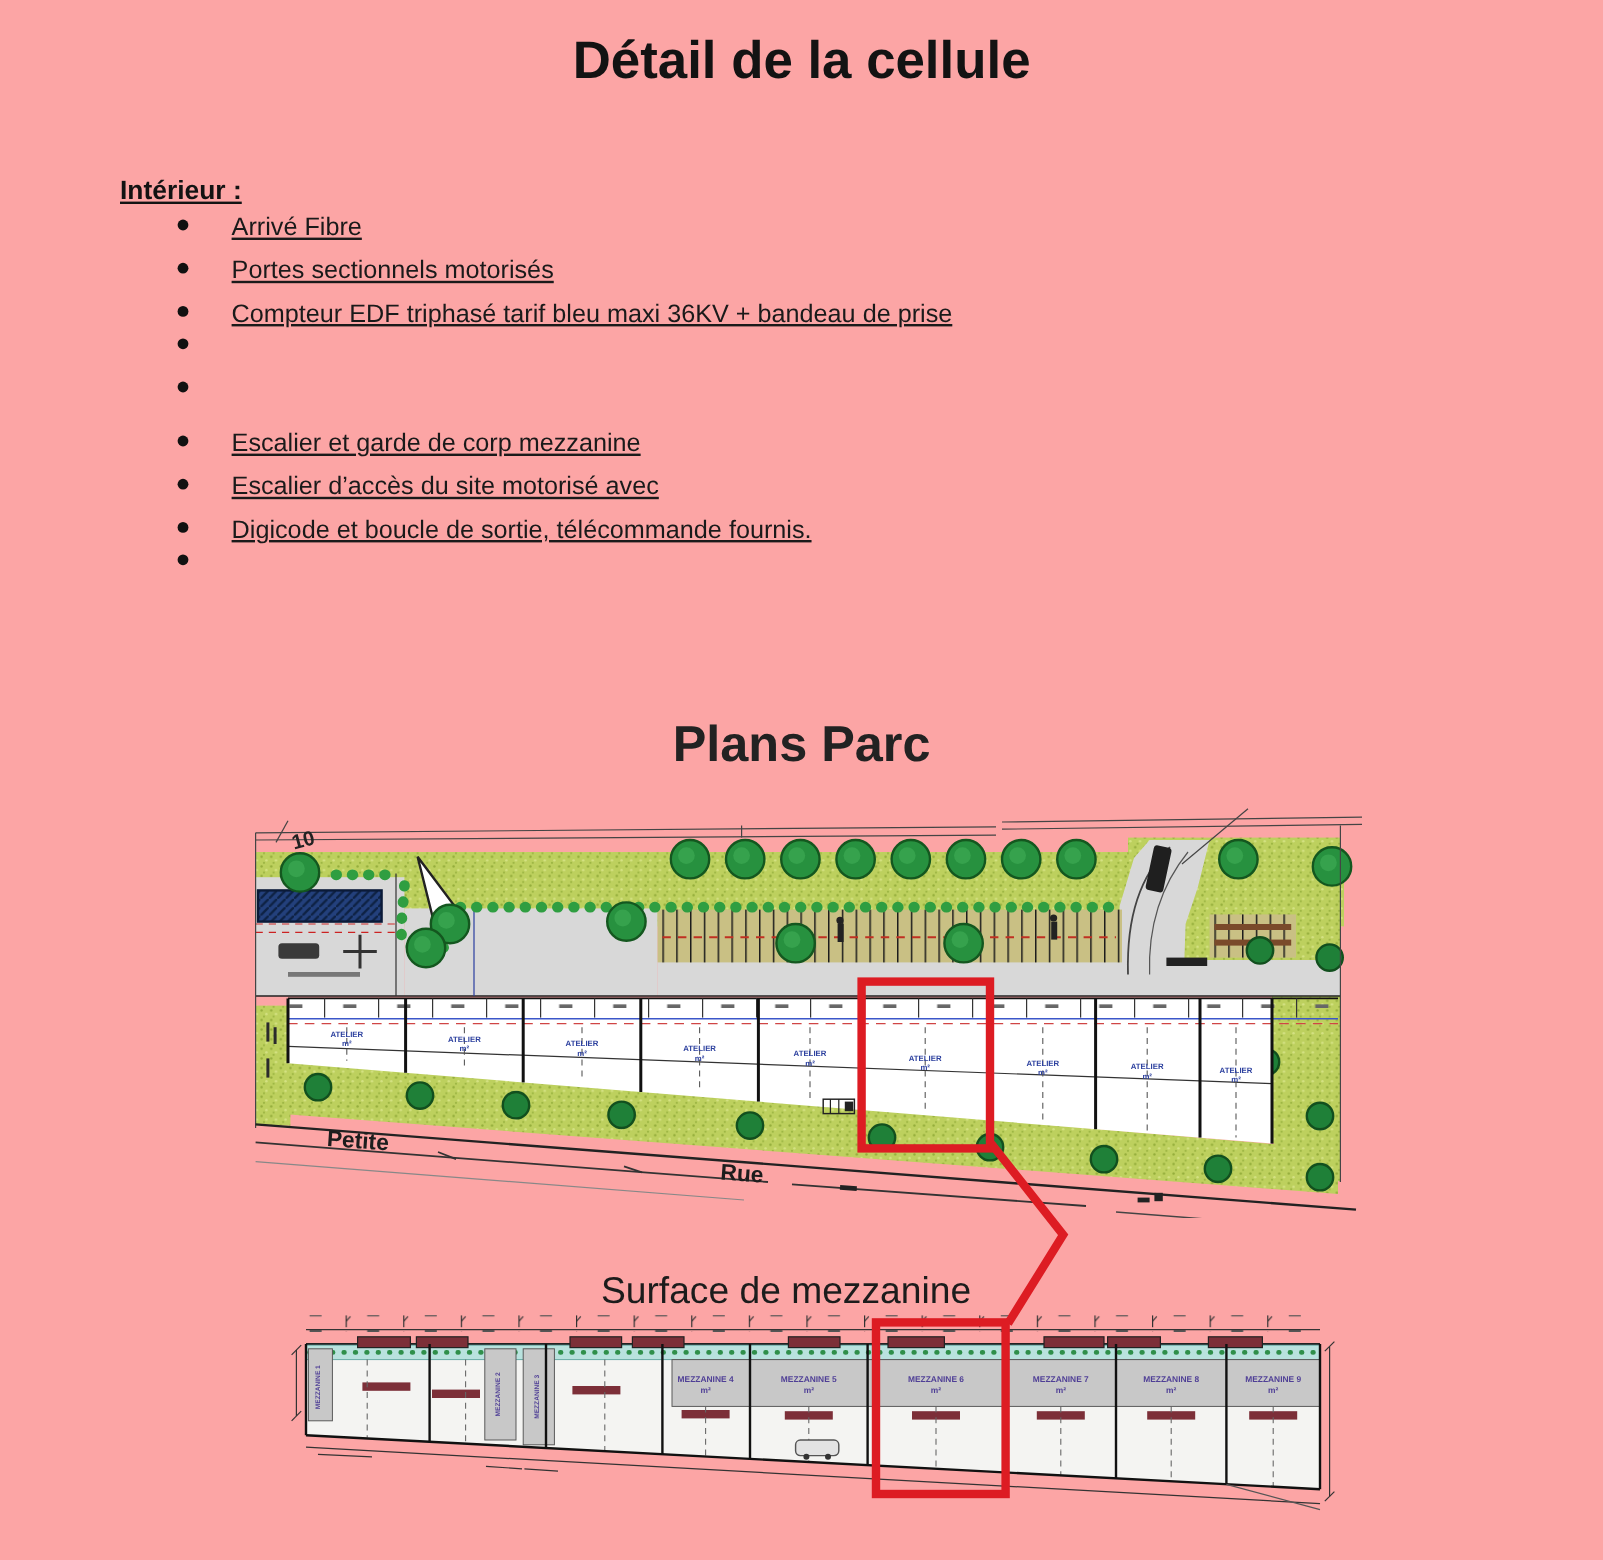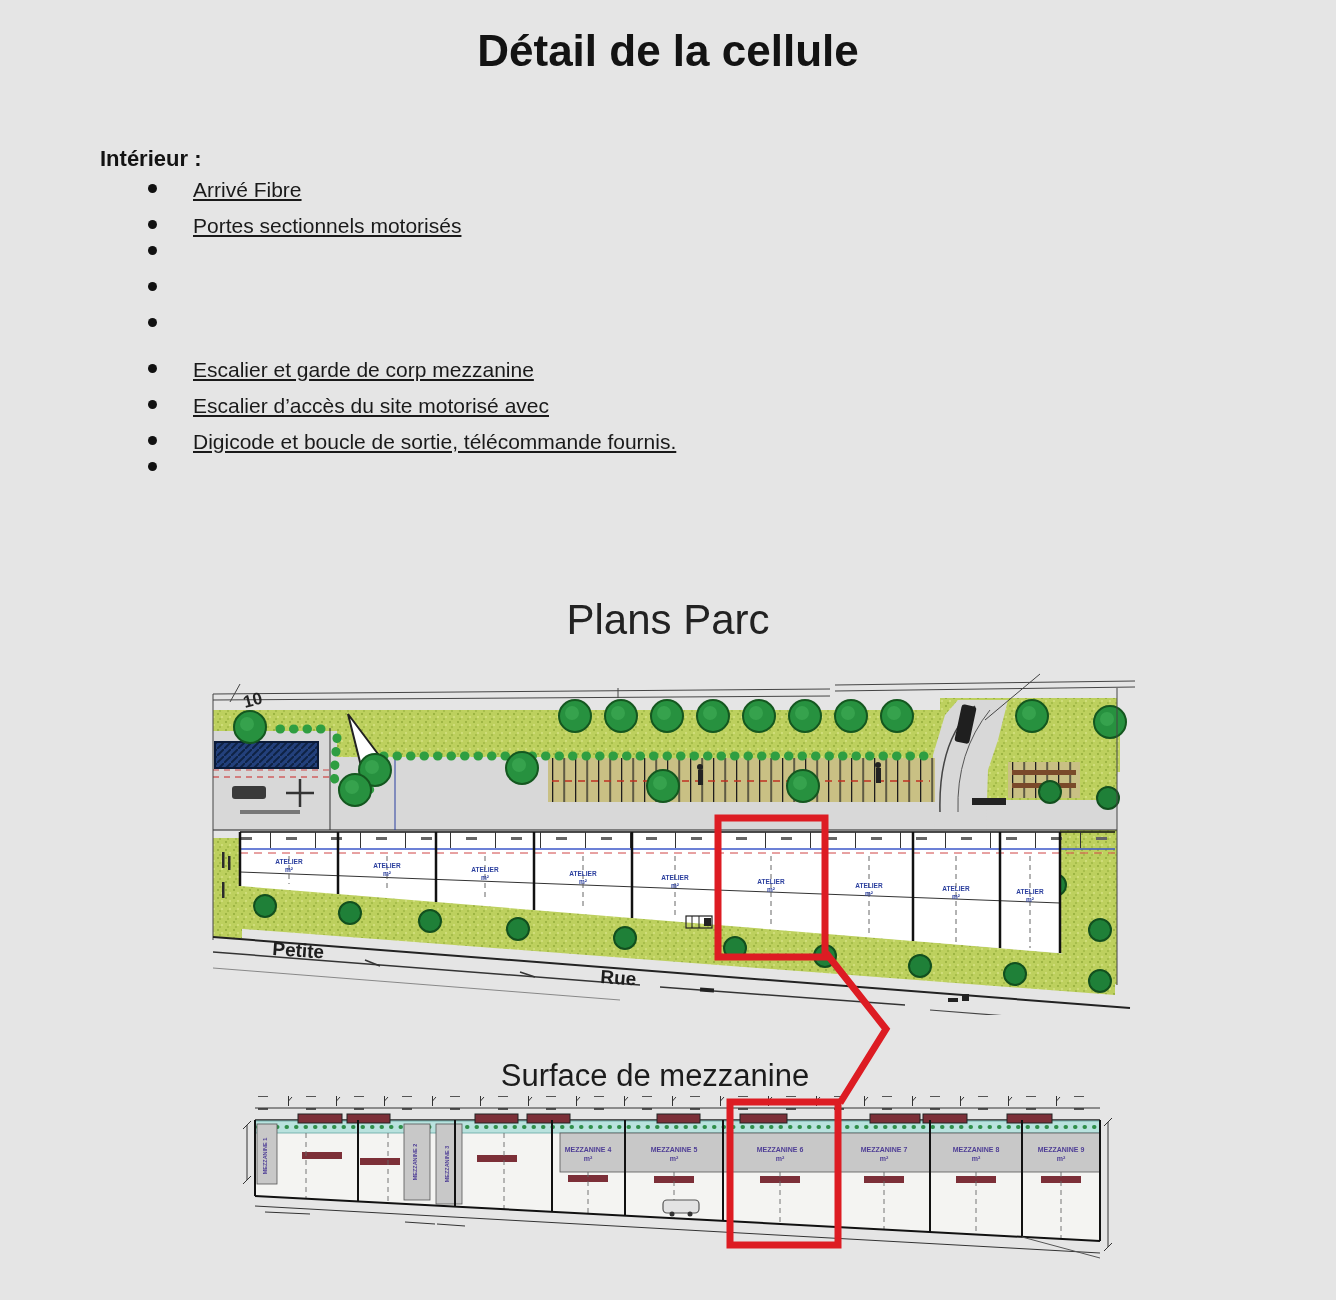--- a/index.html
+++ b/index.html
@@ -1,27 +1,27 @@
 <!DOCTYPE html>
 <html><head>
 <meta charset="utf-8">
 <style>
   html,body{margin:0;padding:0;background:#fff;}
-  #page{position:relative;width:1336px;height:1300px;background:#e5e5e5;overflow:hidden;
+  #page{position:relative;width:1336px;height:1300px;background:#fca5a5;overflow:hidden;
         font-family:"Liberation Sans", sans-serif;color:#141414;}
   .doc-title{position:absolute;top:26px;left:0;width:1336px;text-align:center;
              font-size:44px;font-weight:700;letter-spacing:0px;color:#131313;}
   .interior-heading{position:absolute;top:146px;left:100px;font-size:22px;font-weight:700;
-                    color:#131313;}
+                    text-decoration:underline;color:#131313;}
   .bullet-list{position:absolute;top:178px;left:148px;margin:0;padding:0;list-style:none;}
   .bullet-list li{display:flex;align-items:baseline;height:36px;font-size:21px;color:#1a1a1a;text-decoration:underline;}
   .bullet-list li .dot{width:9px;height:9px;border-radius:50%;background:#111;margin-right:36px;
                        position:relative;top:-4px;flex:0 0 auto;}
   .plans-heading{position:absolute;top:596px;left:0;width:1336px;text-align:center;
-                 font-size:42px;font-weight:400;color:#222;}
+                 font-size:42px;font-weight:700;color:#222;}
   .mezz-heading{position:absolute;top:1058px;left:350px;width:610px;text-align:center;
                 font-size:31px;font-weight:400;color:#1c1c1c;}
   .lot-callout{position:absolute;top:1008px;left:897px;font-size:37px;font-weight:400;
                color:#c4232b;white-space:nowrap;}
   svg{position:absolute;}
   #site-plan{left:205px;top:672px;z-index:1;}
   #mezz-plan{left:235px;top:1085px;z-index:1;}
   #red-overlay{left:0;top:0;z-index:5;pointer-events:none;}
 </style>
 </head>
@@ -37,20 +37,21 @@
     <li>
         <span class="dot"></span>
         <span>Arrivé Fibre</span>
       </li>
     <li>
         <span class="dot"></span>
         <span>Portes sectionnels motorisés</span>
       </li>
     <li>
         <span class="dot"></span>
+        <span>Compteur EDF triphasé tarif bleu maxi 36KV + bandeau de prise</span>
       </li>
     <li>
         <span class="dot"></span>
       </li>
     <li>
         <span class="dot"></span>
       </li>
     <li>
         <span class="dot"></span>
         <span>Escalier et garde de corp mezzanine</span>

